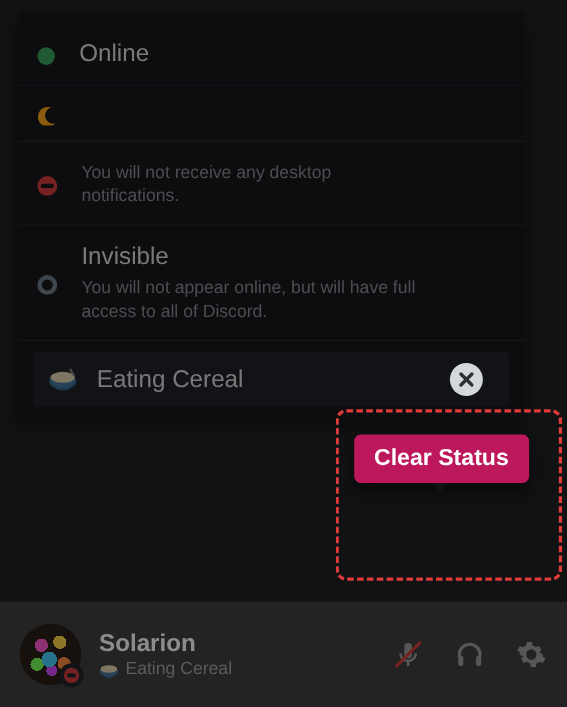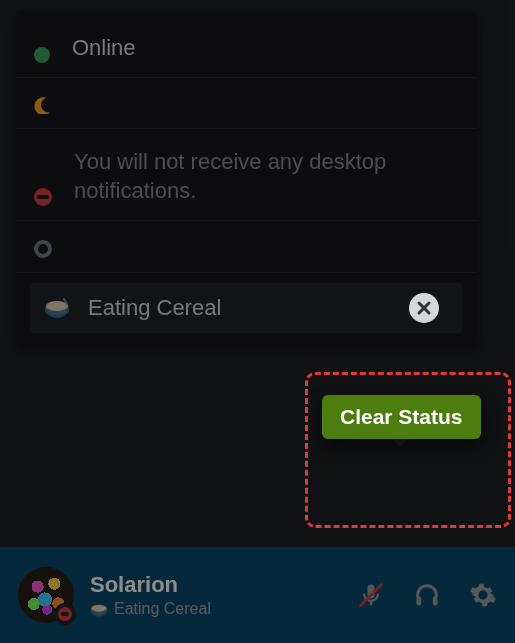--- a/index.html
+++ b/index.html
@@ -28,36 +28,36 @@
     left: 16px;
     right: 38px;
     background: #18191c;
     border-radius: 6px;
     padding: 10px 0;
     box-shadow: 0 8px 16px rgba(0,0,0,0.4);
   }
 
   .status-item {
     display: flex;
-    align-items: flex-end;
+    align-items: center;
     gap: 22px;
     padding: 14px 18px;
     border-bottom: 1px solid rgba(79,84,92,0.3);
     cursor: pointer;
   }
   .status-item:last-child { border-bottom: none; }
   .status-text { flex: 1; }
   .status-label {
     font-size: 22px;
     font-weight: 500;
     color: #dcddde;
     line-height: 1.3;
   }
   .status-desc {
-    font-size: 22px;
+    font-size: 16px;
     color: #8b8d92;
     margin-top: 4px;
     line-height: 1.35;
     max-width: 320px;
   }
 
   .online-dot {
     width: 16px; height: 16px; border-radius: 50%;
     background: #3ba55d;
     margin-top: 6px;
@@ -118,21 +118,21 @@
     transform: translateY(-50%);
     z-index: 20;
   }
   .clear-btn svg { width: 16px; height: 16px; }
 
   
   .user-bar {
     position: absolute;
     left: 0; right: 0; bottom: 0;
     height: 96px;
-    background: #0c4a6e;
+    background: #404040;
     display: flex;
     align-items: center;
     padding: 0 18px;
     gap: 16px;
   }
   .avatar-wrap {
     position: relative;
     width: 56px; height: 56px;
   }
   .avatar {
@@ -178,21 +178,21 @@
     display: flex;
     align-items: center;
     gap: 28px;
     color: #9d9fa3;
   }
   .bar-icon { width: 28px; height: 28px; cursor: pointer; }
 
   
   .tooltip {
     position: absolute;
-    background: #4d7c0f;
+    background: #be185d;
     color: #fff;
     font-size: 21px;
     font-weight: 600;
     padding: 10px 18px;
     border-radius: 6px;
     z-index: 30;
     left: 322px;
     top: 395px;
     box-shadow: 0 8px 16px rgba(0,0,0,0.6);
   }
@@ -242,20 +242,24 @@
 
   <div class="status-item">
     <div class="dnd-ring"></div>
     <div class="status-text">
       <div class="status-desc">You will not receive any desktop notifications.</div>
     </div>
   </div>
 
   <div class="status-item" style="border-bottom:none">
     <div class="inv-ring"></div>
+    <div class="status-text">
+      <div class="status-label">Invisible</div>
+      <div class="status-desc">You will not appear online, but will have full access to all of Discord.</div>
+    </div>
   </div>
 
   <div style="border-top:1px solid rgba(79,84,92,0.3); margin:0 0 0 0;"></div>
 
   <div class="custom-row">
     <div class="bowl-icon">
       <svg viewBox="0 0 26 22">
         <ellipse cx="13" cy="12" rx="12" ry="7" fill="#4a7a9e"></ellipse>
         <ellipse cx="13" cy="9" rx="11" ry="5" fill="#e6d7b3"></ellipse>
         <path d="M1 12 q12 14 24 0 l0 3 q-12 12 -24 0 z" fill="#3a6a8e"></path>

